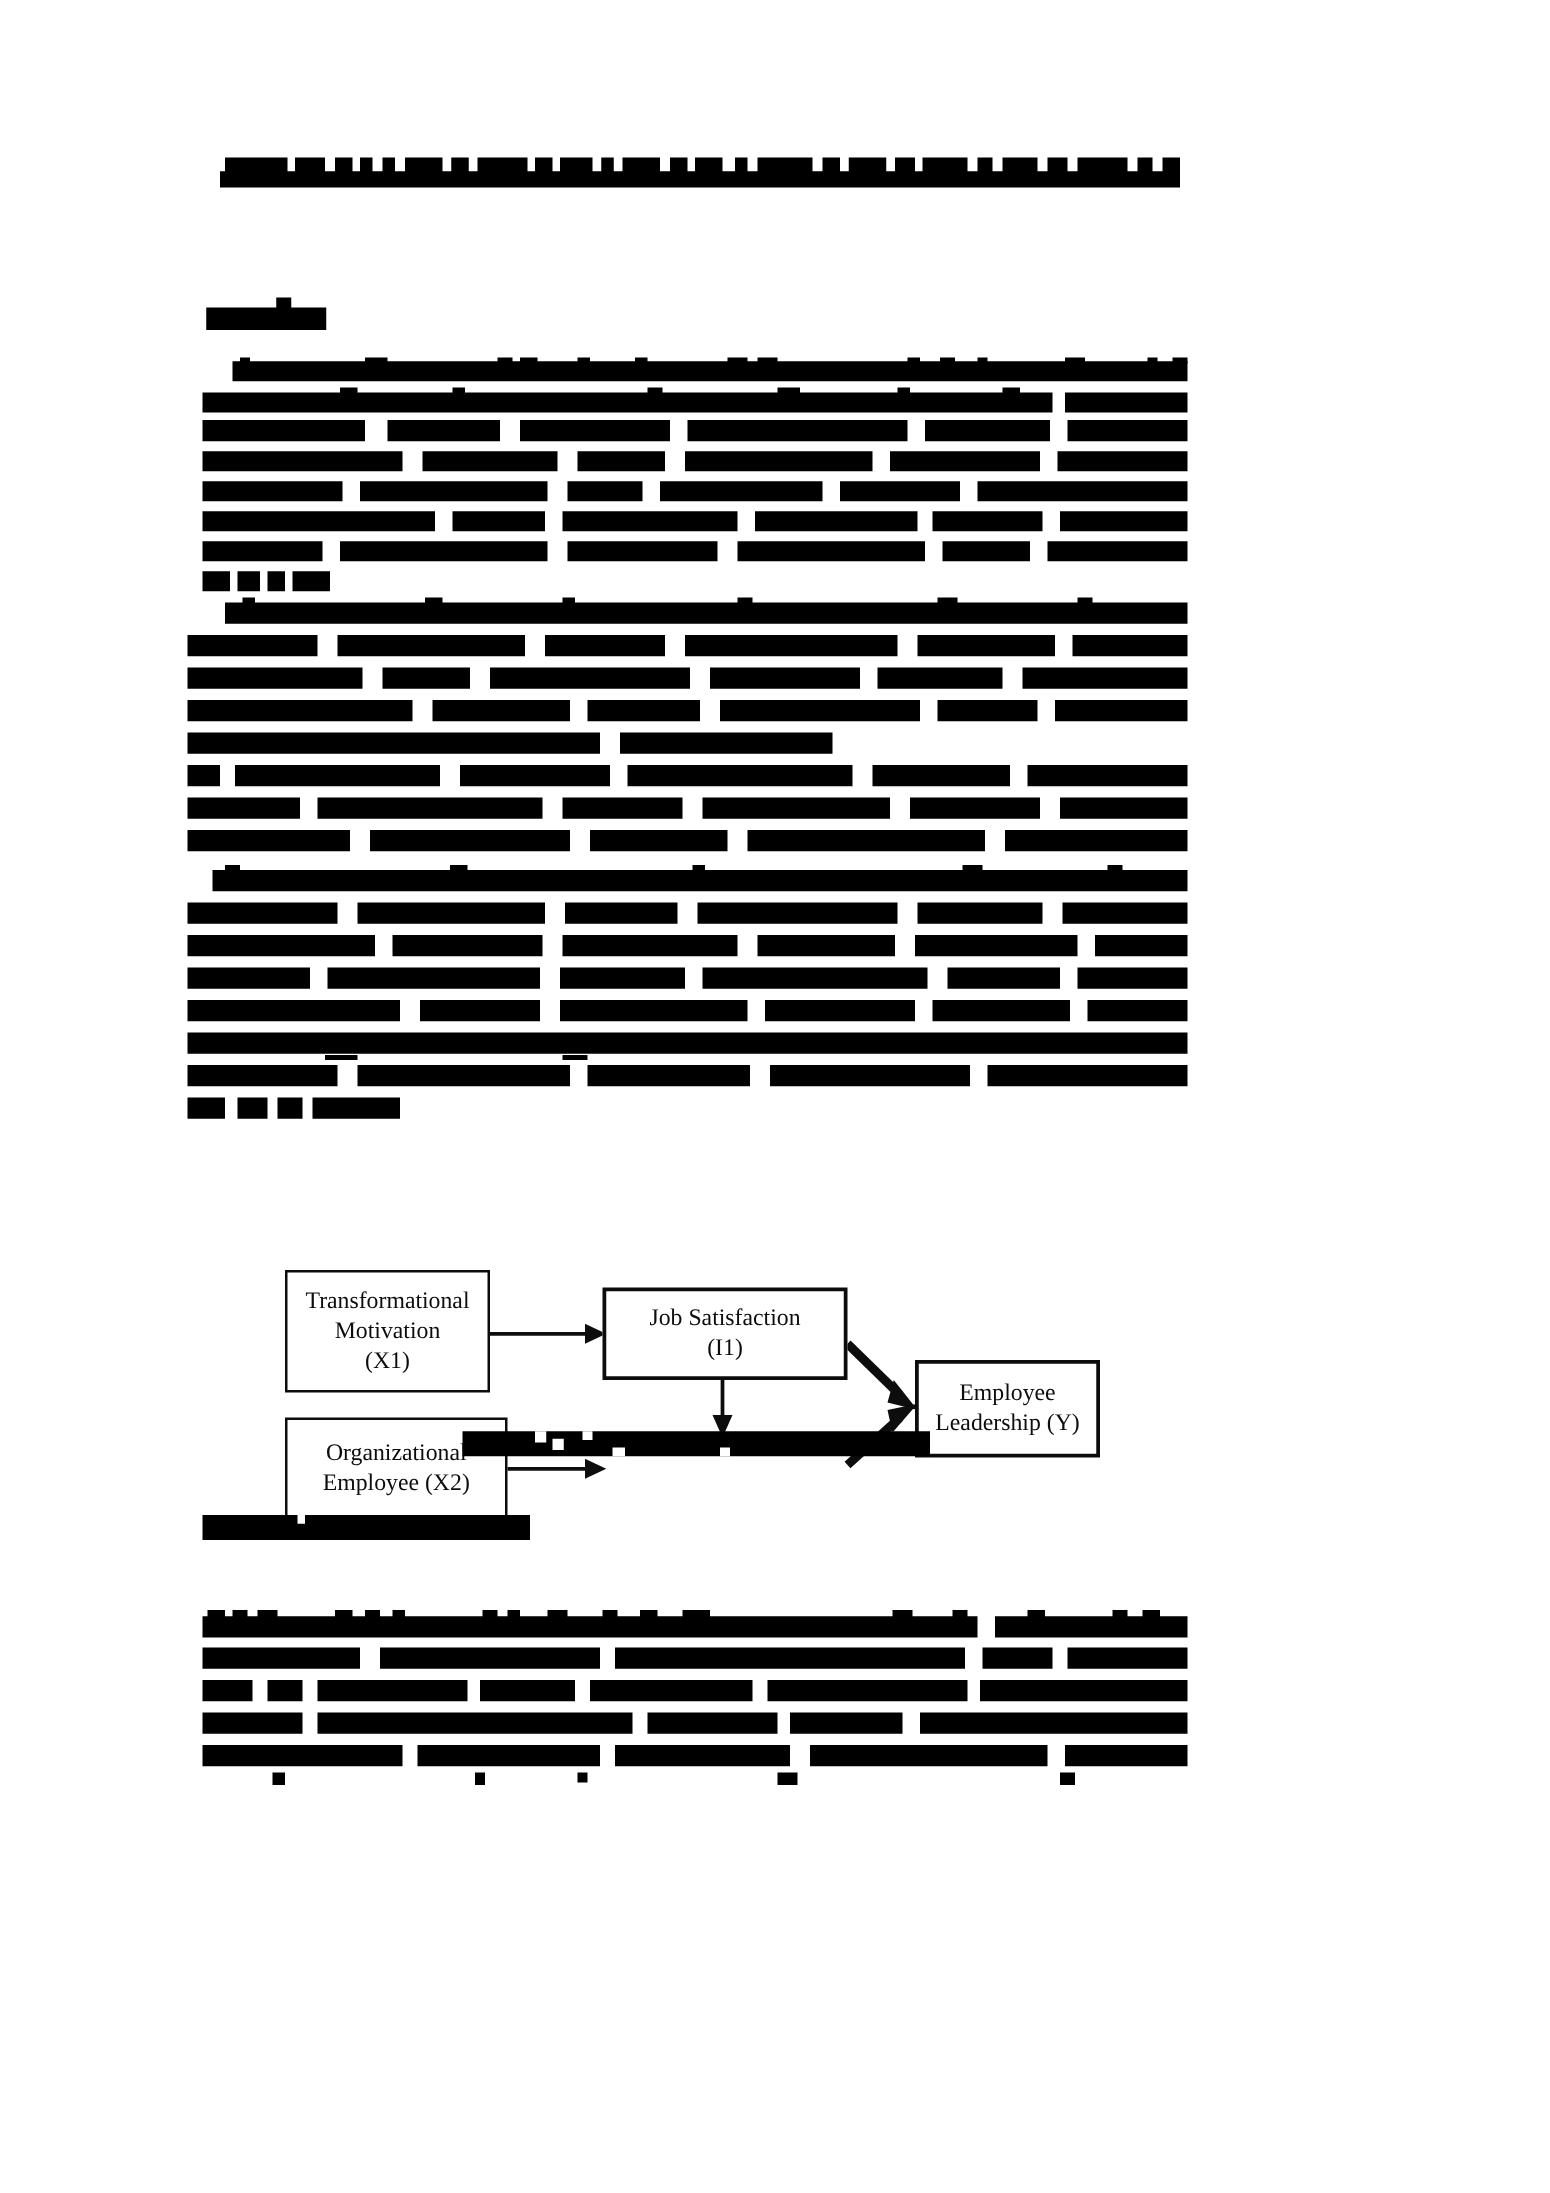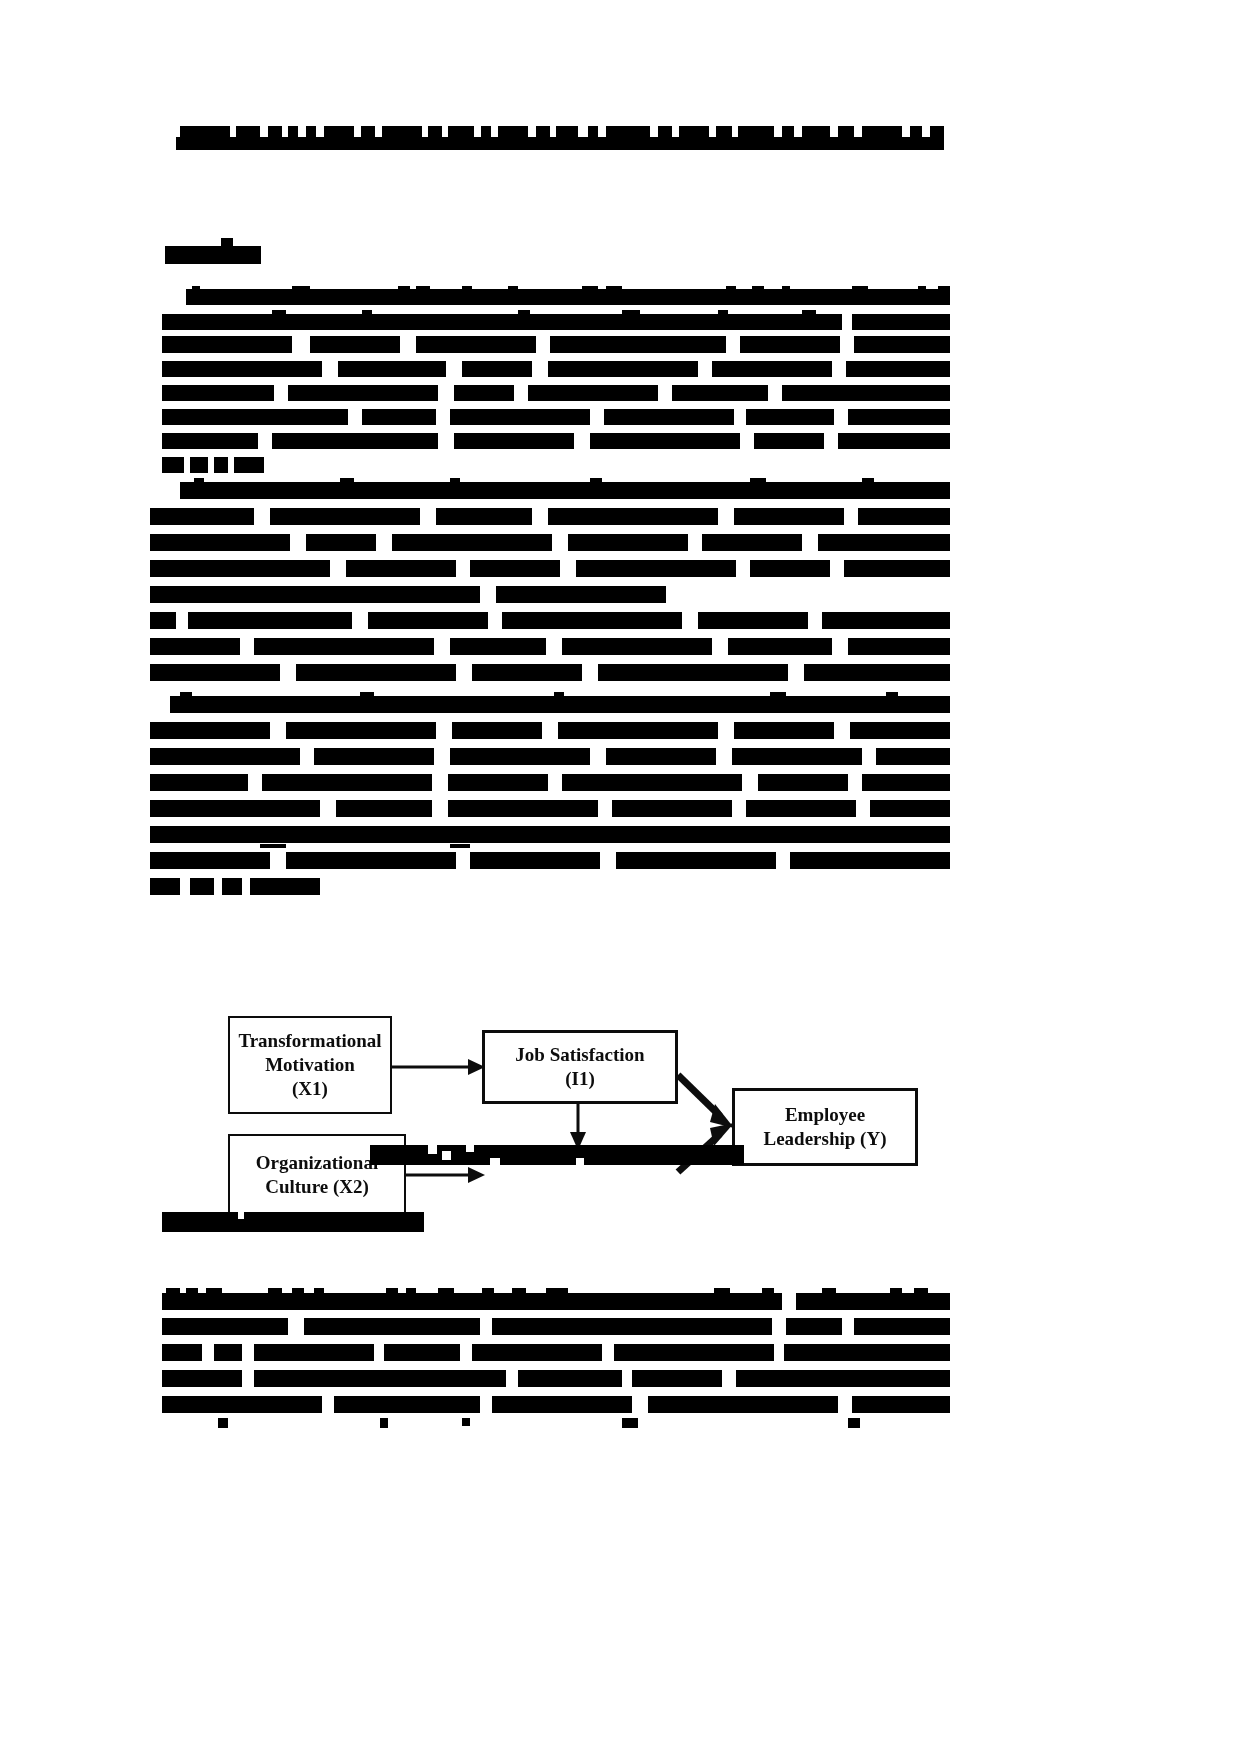--- a/index.html
+++ b/index.html
@@ -31,21 +31,21 @@
     justify-content:center;
     text-align:center;
     font-family:"Liberation Serif",serif;
     color:#0d0d0d;
     line-height:1.28;
   }
   .dbox span{display:block;white-space:nowrap;}
   .dbox .l1{font-size:19px;}
   .dbox .l2{font-size:19px;}
   .diagram svg{position:absolute;left:0;top:0;overflow:visible;}
-  .nosel{user-select:none;font-weight:bold;}
+  .nosel{user-select:none;}
 </style>
 </head>
 <body>
 
 <div class="page">
 
   <div class="redact-block" style="left:176px;top:126px;width:768px;height:24px;">
     <div class="rline">
       <i class="rseg" style="left:0px;top:11px;width:768px;height:13px;"></i>
       <i class="rseg" style="left:4px;top:0px;width:50px;height:12px;"></i>
@@ -315,30 +315,30 @@
     </svg>
 
     <div class="dbox" style="left:18px;top:96px;width:164px;height:98px;">
       <span class="l1">Transformational</span>
       <span class="l1">Motivation</span>
       <span class="l2">(X1)</span>
     </div>
 
     <div class="dbox" style="left:18px;top:214px;width:178px;height:82px;">
       <span class="l1">Organizational</span>
-      <span class="l1">Culture (X2)</span>
+      <span class="l1">Employee (X2)</span>
     </div>
 
     <div class="dbox" style="left:272px;top:110px;width:196px;height:74px;border-width:3px;">
       <span class="l1">Job Satisfaction</span>
       <span class="l2">(I1)</span>
     </div>
 
 
-    <div class="dbox" style="left:522px;top:168px;width:186px;height:78px;border-width:3px;">
+    <div class="dbox" style="left:522px;top:168px;width:148px;height:78px;border-width:3px;">
       <span class="l1">Employee</span>
       <span class="l1">Leadership (Y)</span>
     </div>
   </div>
 
   <div class="redact-block" style="left:370px;top:1145px;width:374px;height:20px;">
     <div class="rline">
       <i class="rseg" style="left:0px;top:0px;width:374px;height:20px;"></i>
       <i class="rseg" style="background:#fff;left:58px;top:0px;width:9px;height:9px;"></i>
       <i class="rseg" style="background:#fff;left:72px;top:6px;width:9px;height:9px;"></i>

